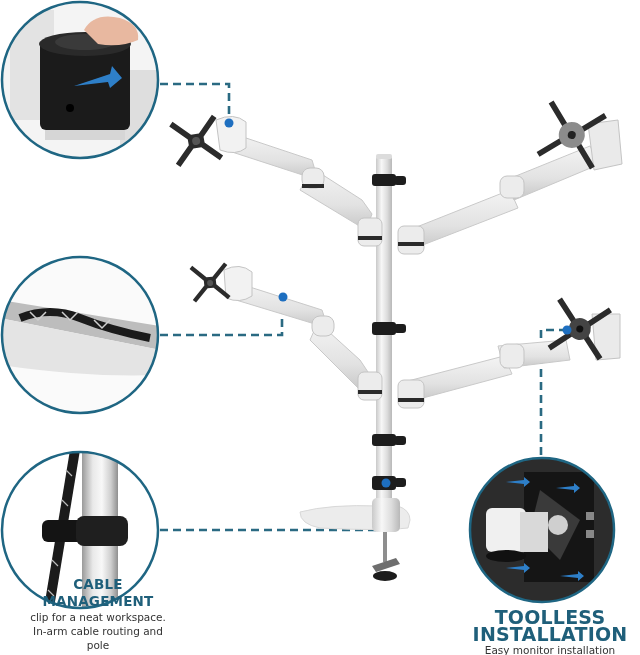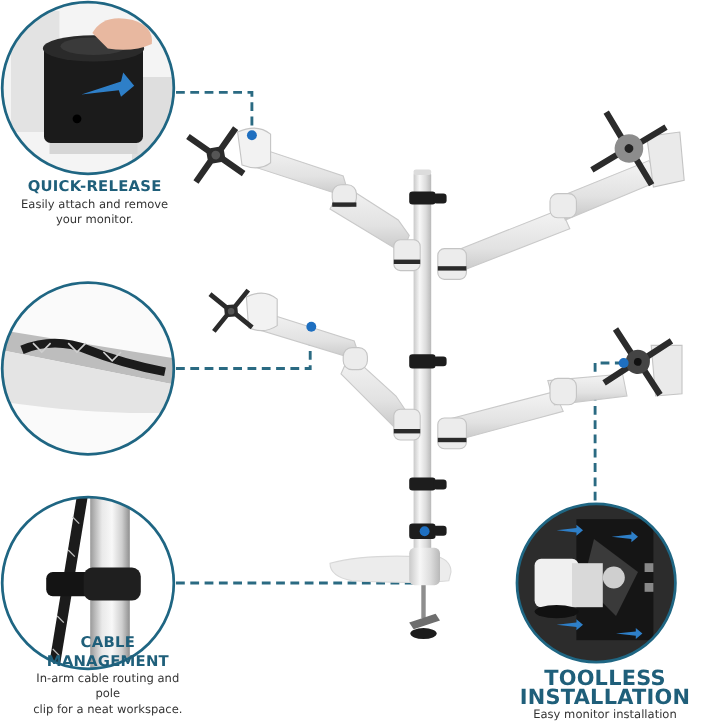--- a/index.html
+++ b/index.html
@@ -198,29 +198,24 @@
       <circle cx="558" cy="525" r="10" fill="#cfcfcf"></circle>
       <path d="M506 482 l18 -2 l0 -3 l6 5 l-6 5 l0 -3 Z M556 488 l18 -2 l0 -3 l6 5 l-6 5 l0 -3 Z M506 568 l18 -2 l0 -3 l6 5 l-6 5 l0 -3 Z M560 576 l18 -2 l0 -3 l6 5 l-6 5 l0 -3 Z" fill="#2e7fc8"></path>
       <rect x="586" y="512" width="8" height="8" fill="#888"></rect>
       <rect x="586" y="530" width="8" height="8" fill="#888"></rect>
     </g>
     <circle cx="542" cy="530" r="72" fill="none" stroke="#1f6683" stroke-width="2.5"></circle>
   </g>
 </svg>
 
 
-<div class="caption" id="cap-quick">
-  <div class="title">QUICK-RELEASE</div>
-  <div class="desc">Easily attach and remove</div>
-  <div class="desc">your monitor.</div>
-</div>
 
 <div class="caption" id="cap-cable">
   <div class="title">CABLE MANAGEMENT</div>
+  <div class="desc">clip for a neat workspace.</div>
   <div class="desc">In-arm cable routing and pole</div>
-  <div class="desc">clip for a neat workspace.</div>
 </div>
 
 <div class="caption" id="cap-tool">
   <div class="title">TOOLLESS INSTALLATION</div>
   <div class="desc">Easy monitor installation</div>
 </div>
 </div>
 
 </body></html>

